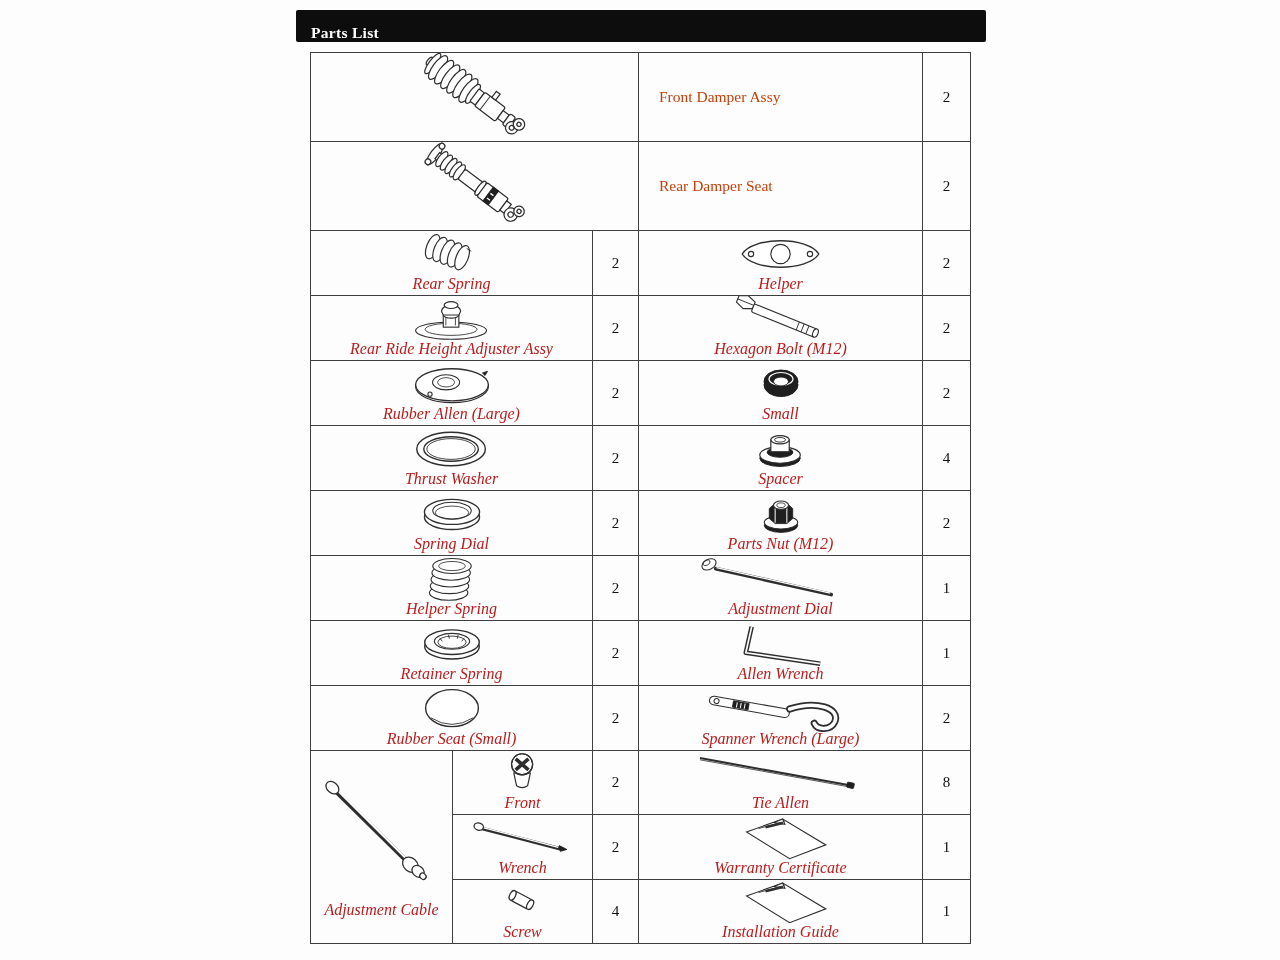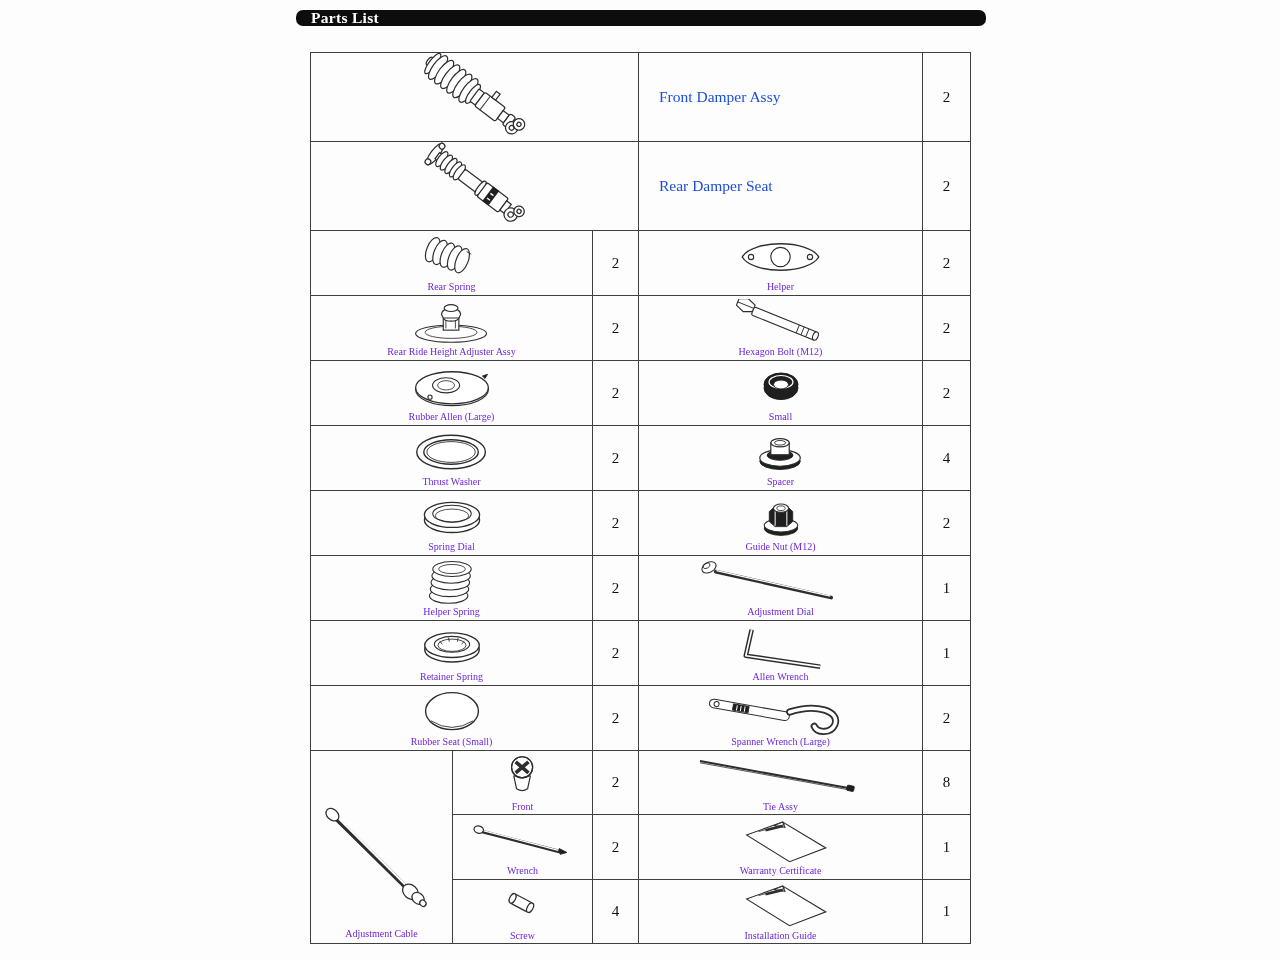--- a/index.html
+++ b/index.html
@@ -3,40 +3,40 @@
 <meta charset="utf-8">
 <style>
   html,body{margin:0;padding:0;}
   body{
     width:1280px;height:960px;position:relative;
     background:#fdfdfd;
     font-family:"Liberation Serif", serif;
     -webkit-font-smoothing:antialiased;
   }
   .title-bar{
-    position:absolute;left:296px;top:10px;width:690px;height:16px;
-    background:#0d0d0d;border-radius:7px;
-    display:flex;align-items:center;box-sizing:border-box;padding-left:15px;
+    position:absolute;left:296px;top:10px;width:690px;height:32px;
+    background:#0d0d0d;border-radius:2px;
+    display:flex;align-items:flex-end;box-sizing:border-box;padding-left:15px;
   }
   .title-bar span{color:#ffffff;font-weight:bold;font-size:15.5px;letter-spacing:.3px;}
   table.parts{
     position:absolute;left:310px;top:52px;width:660px;
     border-collapse:collapse;table-layout:fixed;
     border:1.5px solid #3f3f3f;
   }
   td{border:1px solid #3f3f3f;padding:0;vertical-align:middle;overflow:hidden;}
   tr.h89{height:89px}tr.h87{height:87px}tr.h65{height:65px}tr.h64{height:64px}tr.h63{height:63px}
   .img-cell{text-align:center;}
-  .name-cell{font-size:15.5px;color:#1d4ed8;padding-left:20px;}
+  .name-cell{font-size:15.5px;color:#c2410c;padding-left:20px;}
   .qty{text-align:center;font-size:15px;color:#0f0f0f;}
   .part{display:flex;flex-direction:column;align-items:center;justify-content:flex-end;
         height:63px;padding-bottom:2px;box-sizing:border-box;}
   .part .icon-box{flex:1;display:flex;align-items:center;justify-content:center;min-height:0;}
-  .part-label{font-size:10px;color:#6d28d9;line-height:1.05;white-space:nowrap;}
-  .part.tall{height:188px;justify-content:flex-end;}
+  .part-label{font-size:16px;color:#b91c1c;line-height:1.05;white-space:nowrap;font-style:italic;}
+  .part.tall{height:188px;justify-content:center;}
   .part.tall .icon-box{flex:0 0 auto;}
   .part.tall .part-label{margin-top:14px;}
   
   .ln{fill:#ffffff;stroke:#2e2e2e;stroke-width:1.3;}
   .lt{fill:#ffffff;stroke:#2e2e2e;stroke-width:1.6;}
   .nf{fill:none;stroke:#2e2e2e;stroke-width:1.3;}
   .th{fill:none;stroke:#2e2e2e;stroke-width:1;}
   .dk{fill:#1f1f1f;stroke:#1f1f1f;stroke-width:1;}
   .wl{fill:none;stroke:#ffffff;}
 </style>
@@ -303,21 +303,21 @@
           <svg width="62" height="46" viewBox="0 0 62 55">
             <ellipse class="dk" cx="31" cy="41" rx="20" ry="8.5"></ellipse>
             <ellipse class="ln" cx="31" cy="37.5" rx="20" ry="8"></ellipse>
             <polygon class="dk" points="17,21 24,14.5 38,14.5 45,21 45,33 38,39 24,39 17,33"></polygon>
             <line class="wl" x1="24" y1="15.5" x2="24" y2="38" stroke-width="1.2"></line>
             <line class="wl" x1="38" y1="15.5" x2="38" y2="38" stroke-width="1.2"></line>
             <ellipse class="ln" cx="31" cy="17" rx="9" ry="5"></ellipse>
             <ellipse class="th" cx="31" cy="17" rx="5" ry="2.8" fill="none"></ellipse>
           </svg>
         </div>
-        <span class="part-label">Guide Nut (M12)</span>
+        <span class="part-label">Parts Nut (M12)</span>
       </div>
     </td>
     <td class="qty">
       <span>2</span>
     </td>
   </tr>
 
   <tr class="h65">
     <td colspan="2">
       <div class="part">
@@ -465,21 +465,21 @@
     </td>
     <td>
       <div class="part">
         <div class="icon-box">
           <svg width="215" height="44" viewBox="0 0 215 50">
             <line x1="16" y1="8" x2="186" y2="39" stroke="#2e2e2e" stroke-width="2.4"></line>
             <line x1="16" y1="10" x2="184" y2="40.5" stroke="#2e2e2e" stroke-width="0.9"></line>
             <rect class="dk" x="183" y="36" width="8" height="6" rx="1" transform="rotate(12 187 39)"></rect>
           </svg>
         </div>
-        <span class="part-label">Tie Assy</span>
+        <span class="part-label">Tie Allen</span>
       </div>
     </td>
     <td class="qty">
       <span>8</span>
     </td>
   </tr>
 
   <tr class="h65">
     <td>
       <div class="part">

